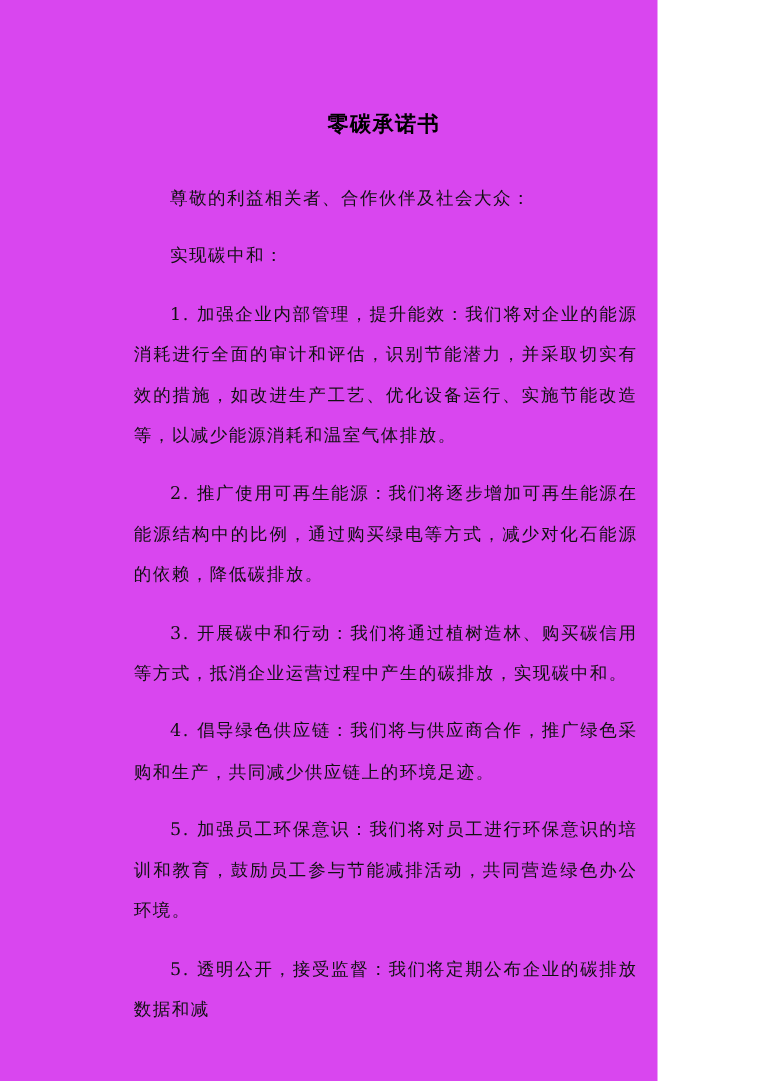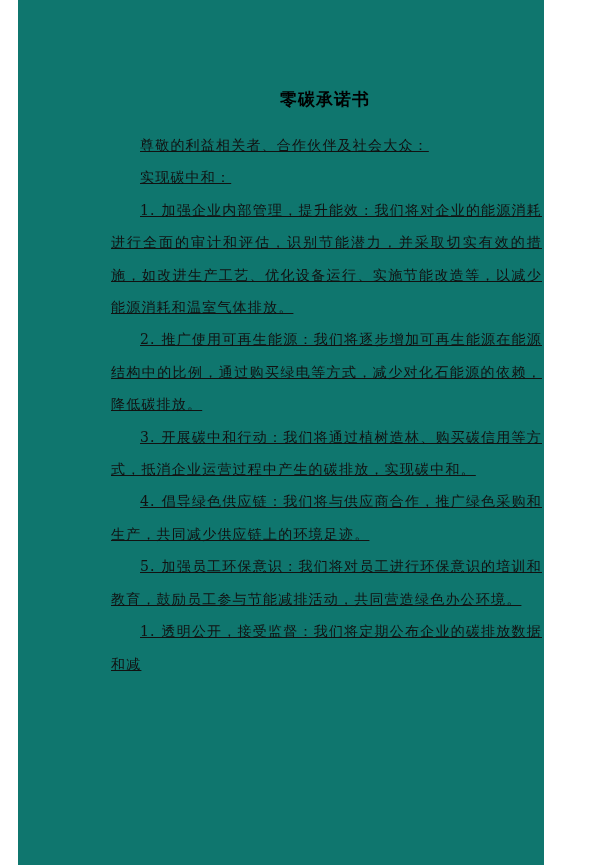--- a/index.html
+++ b/index.html
@@ -1,33 +1,33 @@
 <!DOCTYPE html>
 <html><head>
 <meta charset="utf-8">
 <style>
   html, body { margin: 0; padding: 0; background: #ffffff; }
   body { width: 614px; height: 865px; overflow: hidden; position: relative;
          font-family: "DejaVu Serif", "Liberation Serif", serif; color: #111; }
-  .page { position: absolute; left: 18px; top: 0; width: 526px; height: 865px; background: #0f766e; }
+  .page { position: absolute; left: 0; top: 0; width: 526px; height: 865px; background: #d946ef; }
   .title { position: absolute; top: 88px; left: 0; width: 614px; text-align: center;
            font-size: 17px; font-weight: bold; letter-spacing: 1px; color: #000;
            font-family: "DejaVu Sans", sans-serif; }
   .body { position: absolute; top: 129px; left: 93px; width: 431px;
           font-size: 14px; line-height: 32.4px; text-align: justify; text-justify: inter-character; }
-  .para { margin: 0; text-indent: 29px; letter-spacing: 1.2px; text-decoration: underline; }
+  .para { margin: 14px; text-indent: 29px; letter-spacing: 1.2px; }
 </style>
 </head>
 <body>
 
 <div class="page">
   <div class="title">零碳承诺书</div>
   <div class="body">
     <p class="para">尊敬的利益相关者、合作伙伴及社会大众：</p>
     <p class="para">实现碳中和：</p>
     <p class="para">1. 加强企业内部管理，提升能效：我们将对企业的能源消耗进行全面的审计和评估，识别节能潜力，并采取切实有效的措施，如改进生产工艺、优化设备运行、实施节能改造等，以减少能源消耗和温室气体排放。</p>
     <p class="para">2. 推广使用可再生能源：我们将逐步增加可再生能源在能源结构中的比例，通过购买绿电等方式，减少对化石能源的依赖，降低碳排放。</p>
     <p class="para">3. 开展碳中和行动：我们将通过植树造林、购买碳信用等方式，抵消企业运营过程中产生的碳排放，实现碳中和。</p>
     <p class="para">4. 倡导绿色供应链：我们将与供应商合作，推广绿色采购和生产，共同减少供应链上的环境足迹。</p>
     <p class="para">5. 加强员工环保意识：我们将对员工进行环保意识的培训和教育，鼓励员工参与节能减排活动，共同营造绿色办公环境。</p>
-    <p class="para">1. 透明公开，接受监督：我们将定期公布企业的碳排放数据和减</p>
+    <p class="para">5. 透明公开，接受监督：我们将定期公布企业的碳排放数据和减</p>
   </div>
 </div>
 
 </body></html>

